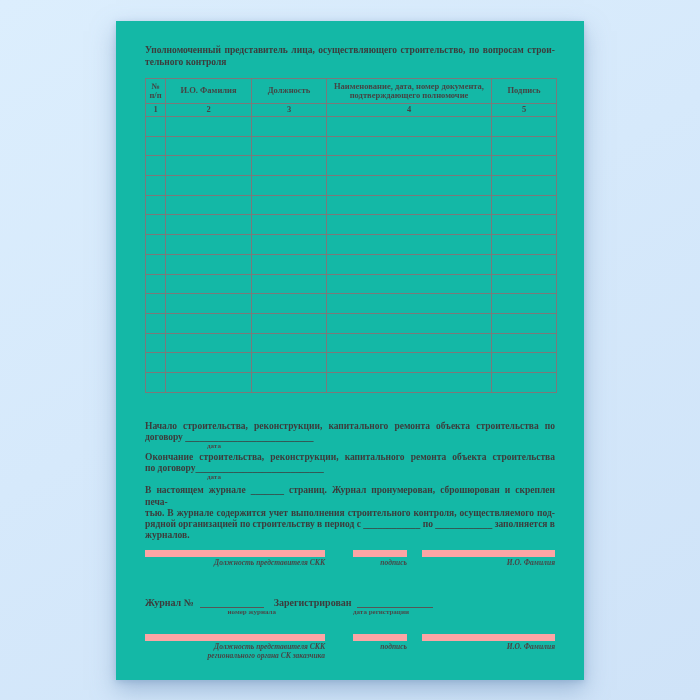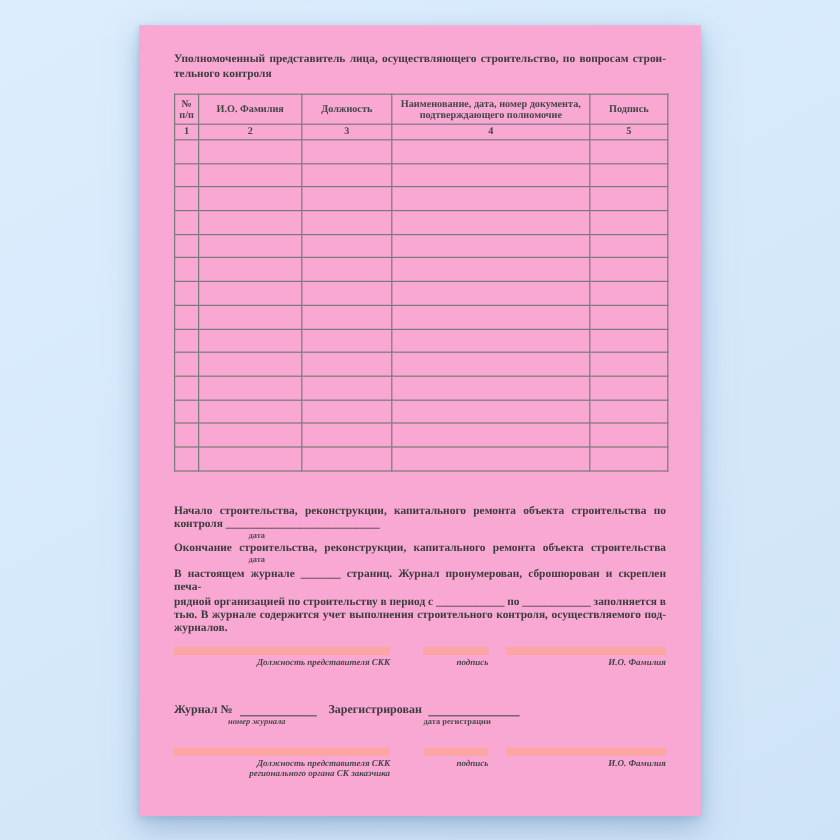--- a/index.html
+++ b/index.html
@@ -4,21 +4,21 @@
 <style>
   html,body{margin:0;padding:0;}
   body{
     width:700px;height:700px;position:relative;overflow:hidden;
     background:linear-gradient(150deg,#dceefd 0%,#d6e9fb 45%,#cfe3f8 100%);
     font-family:"Liberation Serif","DejaVu Serif",serif;
     color:#3d3d3d;
   }
   .page{
     position:absolute;left:116px;top:21px;width:468px;height:659px;
-    background:#f9a8d4;
+    background:#14b8a6;
     box-shadow:0 10px 22px rgba(110,145,185,.5),0 2px 6px rgba(110,145,185,.35);
   }
   .content{padding:24px 29px 0 29px;width:410px;}
 
   .title{font-size:9.5px;line-height:11.5px;font-weight:700;color:#3c3c3c;width:410px;}
   .jl{text-align:justify;text-align-last:justify;}
 
   table.reps{
     border-collapse:collapse;table-layout:fixed;width:411px;margin-top:10px;
   }
@@ -45,21 +45,21 @@
   .sig-role{width:180px;}
   .sig-sign{width:54px;margin-left:28px;}
   .sig-name{width:133px;margin-left:15px;}
 
   .regline{display:flex;align-items:flex-end;font-size:10px;font-weight:700;line-height:11px;color:#3c3c3c;}
   .blank{display:inline-block;border-bottom:1px solid #565656;height:9px;}
   .b1{width:64px;margin-left:6px;}
   .b2{width:76px;margin-left:5px;}
   .reg-label2{margin-left:10px;}
   .regcaps{position:relative;height:9px;}
-  .regcaps .c1{position:absolute;left:45px;width:86px;text-align:left;font-style:italic;}
+  .regcaps .c1{position:absolute;left:45px;width:86px;text-align:right;}
   .regcaps .c2{position:absolute;left:196px;width:80px;text-align:center;}
 
   .mt9{margin-top:9px;}
   .mt30{margin-top:30px;}
   .mt17{margin-top:17px;}
   .mt4{margin-top:4px;}
   .mt2{margin-top:2px;}
 </style>
 </head>
 <body>
@@ -195,33 +195,34 @@
             <td></td>
             <td></td>
             <td></td>
             <td></td>
           </tr>
         </tbody>
     </table>
 
     <div class="para mt15">
       <div class="jl">Начало строительства, реконструкции, капитального ремонта объекта строительства по</div>
-      <div>контроля ___________________________</div>
+      <div>договору ___________________________</div>
       <div class="cap-small date-cap">дата</div>
     </div>
 
     <div class="para mt2">
       <div class="jl">Окончание строительства, реконструкции, капитального ремонта объекта строительства</div>
+      <div>по договору___________________________</div>
       <div class="cap-small date-cap">дата</div>
     </div>
 
     <div class="para mt4">
       <div class="jl">В настоящем журнале _______ страниц. Журнал пронумерован, сброшюрован и скреплен печа-</div>
+      <div class="jl">тью. В журнале содержится учет выполнения строительного контроля, осуществляемого под-</div>
       <div class="jl">рядной организацией по строительству в период с ____________ по ____________  заполняется в</div>
-      <div class="jl">тью. В журнале содержится учет выполнения строительного контроля, осуществляемого под-</div>
       <div>журналов.</div>
     </div>
 
     <div class="sigrow mt9">
       <div class="sigcell sig-role">Должность представителя СКК</div>
       <div class="sigcell sig-sign">подпись</div>
       <div class="sigcell sig-name">И.О. Фамилия</div>
     </div>
 
     <div class="mt30">

